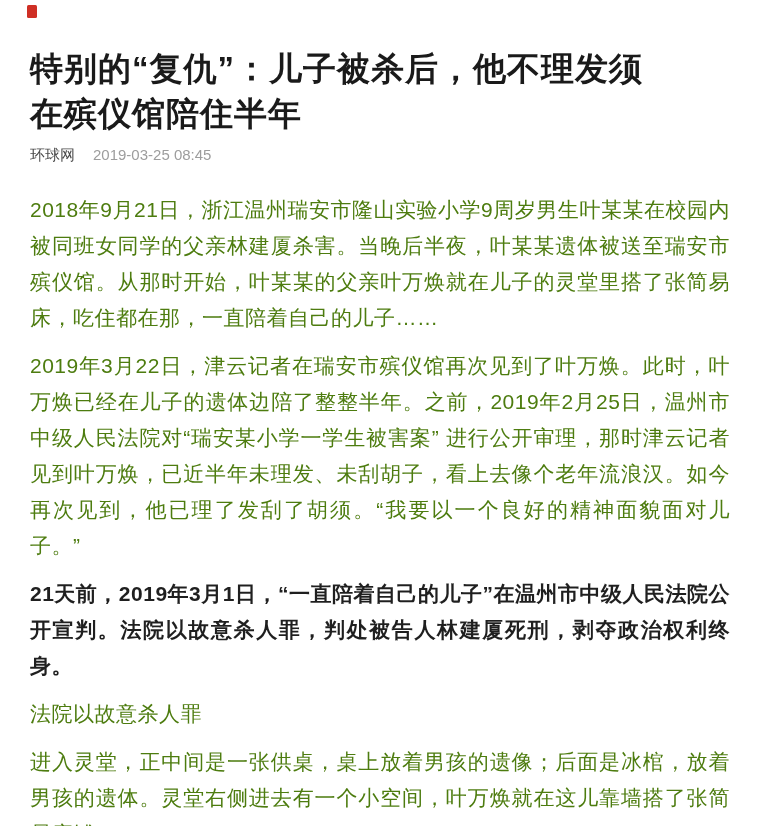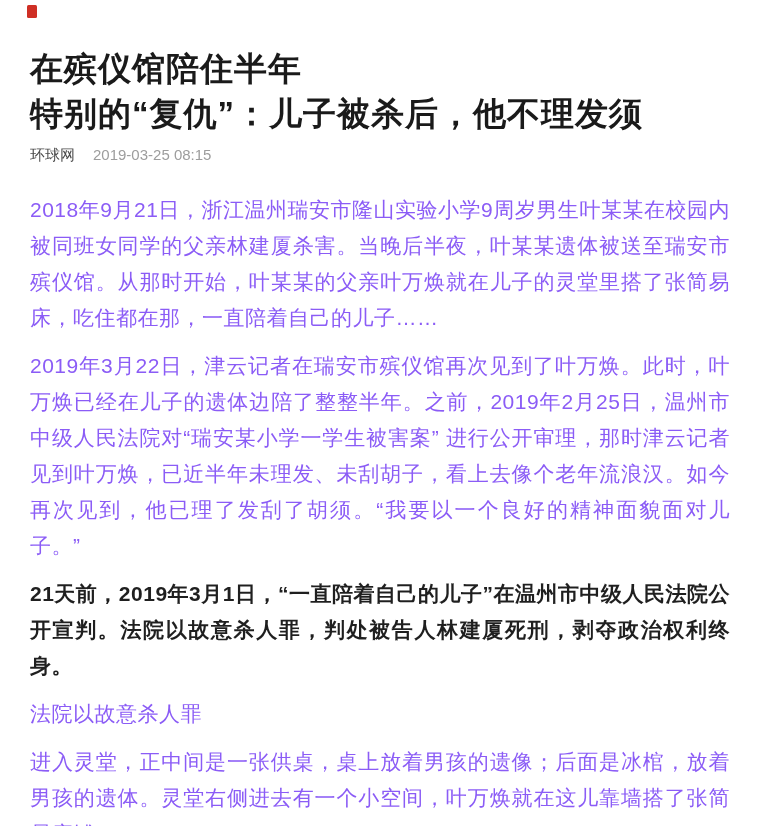--- a/index.html
+++ b/index.html
@@ -44,46 +44,46 @@
     margin-bottom: 27px;
     font-size: 15px;
   }
   .meta-source { color: #4a4a4a; }
   .meta-time { color: #9d9d9d; }
 
   .body-text p {
     font-size: 21px;
     line-height: 36px;
     letter-spacing: 0.5px;
-    color: #8b5cf6;
+    color: #4d7c0f;
     margin: 0 0 12px;
     text-align: justify;
   }
   .body-text p.para-bold {
     font-weight: 700;
     color: #1f1f1f;
   }
 </style>
 </head>
 <body>
 
 <div class="page">
 
   <span class="corner-mark"></span>
 
   <div class="article">
 
     <h1 class="article-title">
+      <span class="title-line">特别的“复仇”：儿子被杀后，他不理发须</span>
       <span class="title-line">在殡仪馆陪住半年</span>
-      <span class="title-line">特别的“复仇”：儿子被杀后，他不理发须</span>
     </h1>
 
     <div class="meta-row">
       <span class="meta-source">环球网</span>
-      <span class="meta-time">2019-03-25 08:15</span>
+      <span class="meta-time">2019-03-25 08:45</span>
     </div>
 
     <div class="body-text">
       <p class="para-normal">2018年9月21日，浙江温州瑞安市隆山实验小学9周岁男生叶某某在校园内被同班女同学的父亲林建厦杀害。当晚后半夜，叶某某遗体被送至瑞安市殡仪馆。从那时开始，叶某某的父亲叶万焕就在儿子的灵堂里搭了张简易床，吃住都在那，一直陪着自己的儿子……</p>
       <p class="para-normal">2019年3月22日，津云记者在瑞安市殡仪馆再次见到了叶万焕。此时，叶万焕已经在儿子的遗体边陪了整整半年。之前，2019年2月25日，温州市中级人民法院对“瑞安某小学一学生被害案” 进行公开审理，那时津云记者见到叶万焕，已近半年未理发、未刮胡子，看上去像个老年流浪汉。如今再次见到，他已理了发刮了胡须。“我要以一个良好的精神面貌面对儿子。”</p>
       <p class="para-bold">21天前，2019年3月1日，“一直陪着自己的儿子”在温州市中级人民法院公开宣判。法院以故意杀人罪，判处被告人林建厦死刑，剥夺政治权利终身。</p>
       <p class="para-subheading">法院以故意杀人罪</p>
       <p class="para-normal">进入灵堂，正中间是一张供桌，桌上放着男孩的遗像；后面是冰棺，放着男孩的遗体。灵堂右侧进去有一个小空间，叶万焕就在这儿靠墙搭了张简易床铺。</p>
     </div>
 

